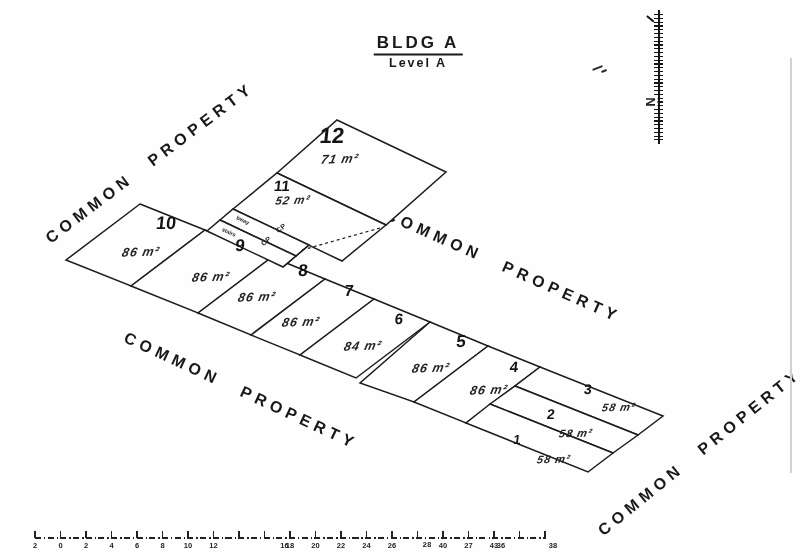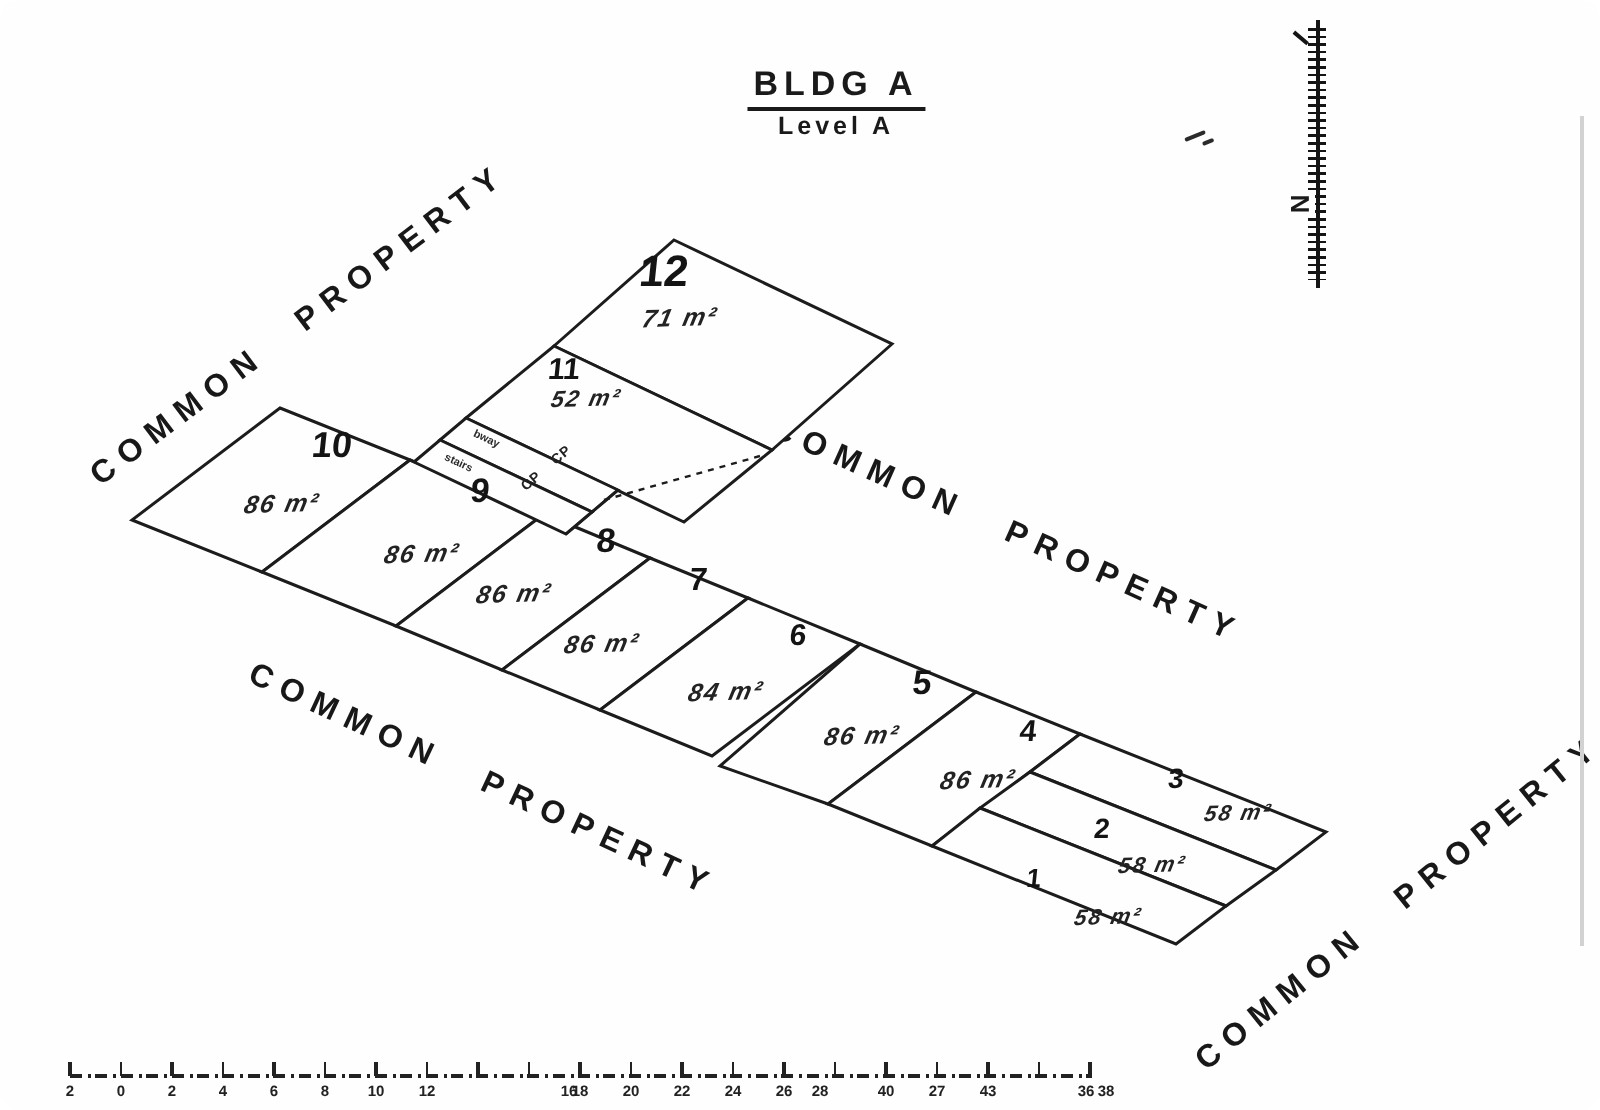--- a/index.html
+++ b/index.html
@@ -158,26 +158,26 @@
       <div class="ruler-lab" style="left: 290px;">18</div>
       <div class="ruler-tick" style="left: 314.8px;"></div>
       <div class="ruler-lab" style="left: 315.5px;">20</div>
       <div class="ruler-tick" style="left: 340.3px;"></div>
       <div class="ruler-lab" style="left: 341px;">22</div>
       <div class="ruler-tick" style="left: 365.8px;"></div>
       <div class="ruler-lab" style="left: 366.5px; text-align: right;">24</div>
       <div class="ruler-tick" style="left: 391.3px;"></div>
       <div class="ruler-lab" style="left: 392px;">26</div>
       <div class="ruler-tick" style="left: 416.8px;"></div>
-      <div class="ruler-lab" style="left: 410px;">28</div>
+      <div class="ruler-lab" style="left: 427px; font-family: Liberation Mono, monospace;">28</div>
       <div class="ruler-tick" style="left: 442.3px;"></div>
       <div class="ruler-lab" style="left: 443px;">40</div>
       <div class="ruler-tick" style="left: 467.8px;"></div>
       <div class="ruler-lab" style="left: 468.5px;">27</div>
       <div class="ruler-tick" style="left: 493.3px;"></div>
       <div class="ruler-lab" style="left: 494px;">43</div>
       <div class="ruler-tick" style="left: 518.8px;"></div>
-      <div class="ruler-lab" style="left: 543px;">36</div>
+      <div class="ruler-lab" style="left: 501px;">36</div>
       <div class="ruler-tick" style="left: 544.3px;"></div>
       <div class="ruler-lab" style="left: 545px; padding-left: 16px;">38</div>
     </div>
 
 </div>
 
 </body></html>

